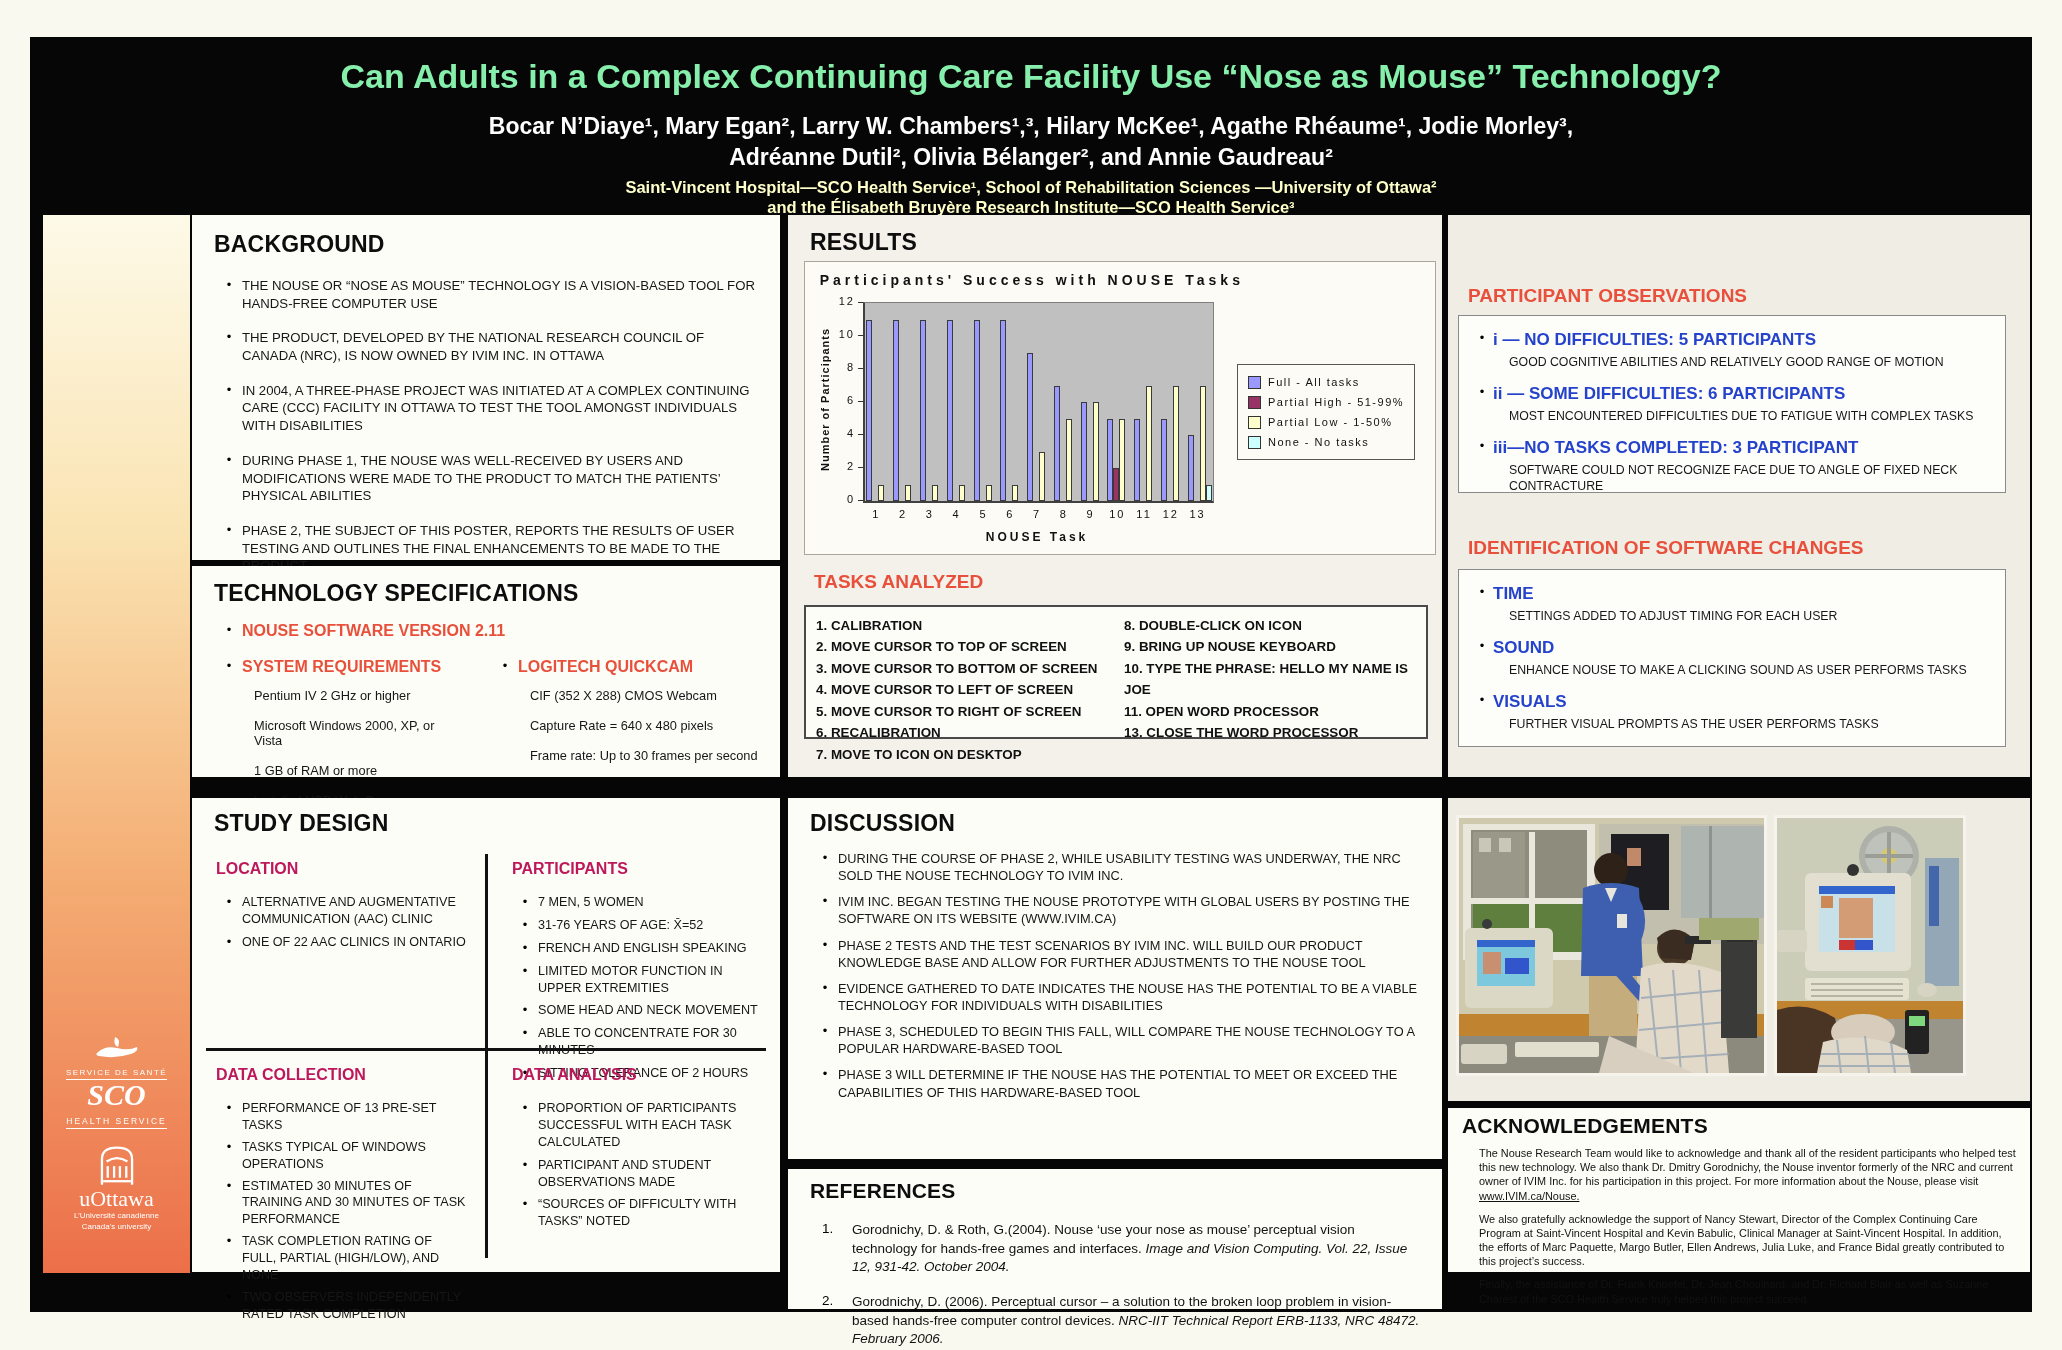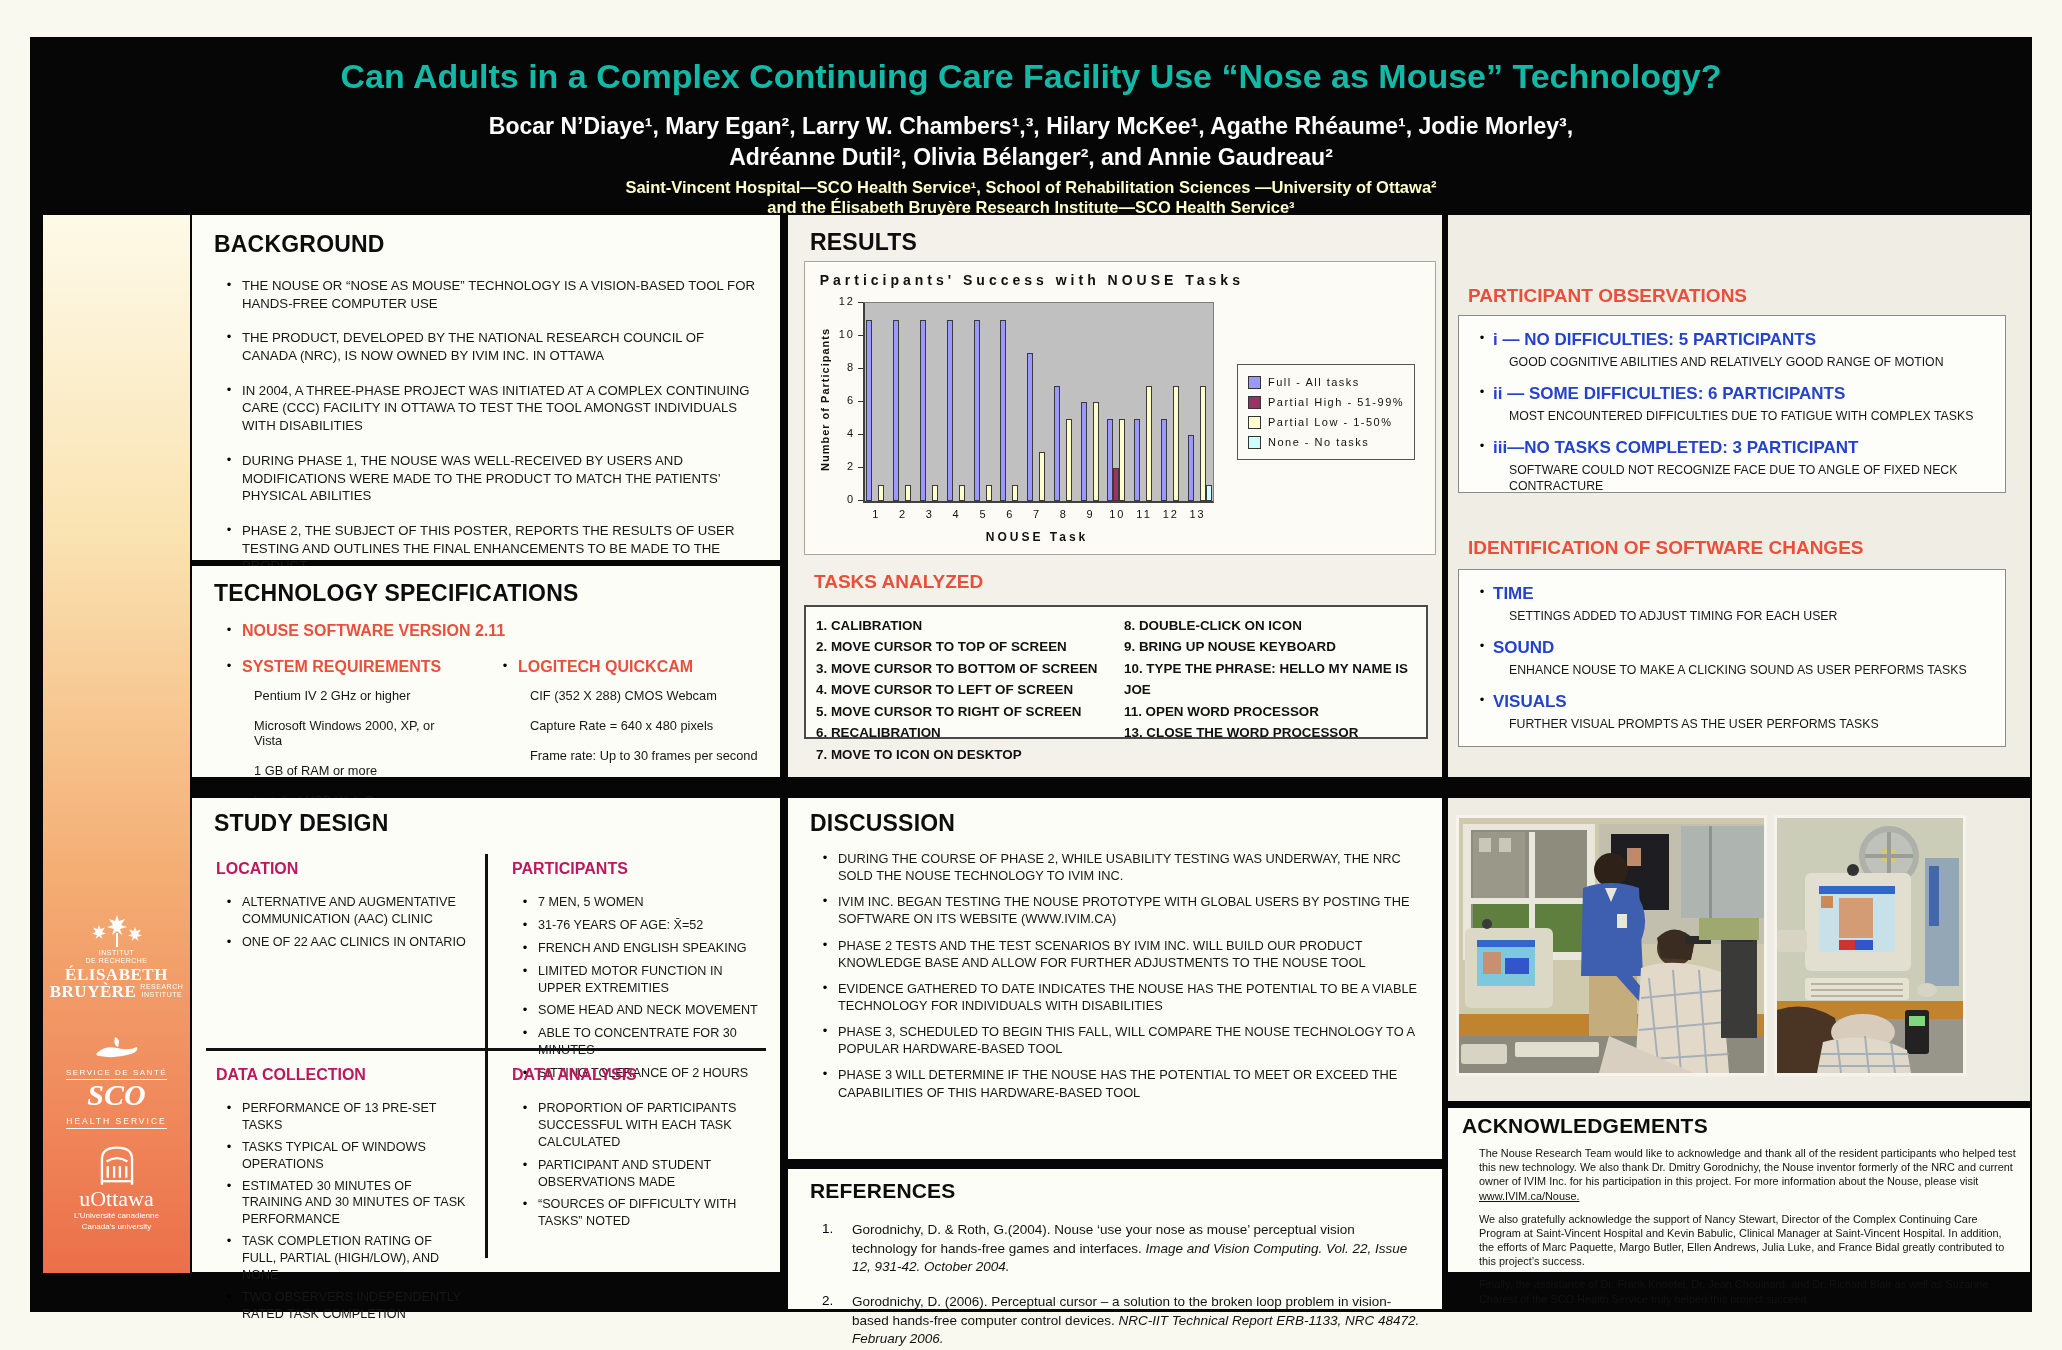--- a/index.html
+++ b/index.html
@@ -1,21 +1,21 @@
 <!DOCTYPE html>
 <html><head>
 <meta charset="utf-8">
 <title>Nouse Poster</title>
 <style>
   html,body{margin:0;padding:0;background:#FAF9F0;width:2062px;height:1350px;overflow:hidden;
     font-family:"Liberation Sans", sans-serif;}
   .poster{position:absolute;left:30px;top:37px;width:2002px;height:1275px;background:#060606;}
   
   .hdr{position:absolute;left:0;top:0;width:100%;height:178px;text-align:center;}
-  .hdr .title{position:absolute;top:20px;width:100%;font-size:34px;font-weight:bold;color:#14b8a6;}
+  .hdr .title{position:absolute;top:20px;width:100%;font-size:34px;font-weight:bold;color:#86efac;}
   .hdr .auth1{position:absolute;top:76px;width:100%;font-size:23px;font-weight:bold;color:#FFFFFF;}
   .hdr .auth2{position:absolute;top:107px;width:100%;font-size:23px;font-weight:bold;color:#FFFFFF;}
   .hdr .aff1{position:absolute;top:141px;width:100%;font-size:16.5px;font-weight:bold;color:#FFFFC9;}
   .hdr .aff2{position:absolute;top:161px;width:100%;font-size:16.5px;font-weight:bold;color:#FFFFC9;}
   
   .sidebar{position:absolute;left:13px;top:178px;width:147px;height:1058px;
     background:linear-gradient(180deg,#FDFAE8 0%,#FAE3B2 30%,#F4AE74 62%,#EC6F49 100%);}
   .logo{position:absolute;left:0;width:147px;color:#FFFFFF;text-align:center;}
   .logo-bruyere{top:700px;}
   .logo-sco{top:820px;}
@@ -77,40 +77,20 @@
 
   <div class="hdr">
     <div class="title">Can Adults in a Complex Continuing Care Facility Use “Nose as Mouse” Technology?</div>
     <div class="auth1">Bocar N’Diaye¹, Mary Egan², Larry W. Chambers¹,³, Hilary McKee¹, Agathe Rhéaume¹, Jodie Morley³,</div>
     <div class="auth2">Adréanne Dutil², Olivia Bélanger², and Annie Gaudreau²</div>
     <div class="aff1">Saint-Vincent Hospital—SCO Health Service¹, School of Rehabilitation Sciences —University of Ottawa²</div>
     <div class="aff2">and the Élisabeth Bruyère Research Institute—SCO Health Service³</div>
   </div>
 
   <div class="sidebar">
-    <div class="logo logo-bruyere">
-      <svg width="60" height="34" viewBox="0 0 60 34" style="display:block;margin:0 auto;">
-        <g fill="#ffffff">
-          <path d="M30 0 L32 6 L38 4 L34 10 L40 12 L33 14 L35 20 L30 16 L25 20 L27 14 L20 12 L26 10 L22 4 L28 6 Z"></path>
-          <path d="M12 10 L13.5 14 L18 12.5 L15 17 L19 18.5 L14 20 L15.5 24 L12 21 L8.5 24 L10 20 L5 18.5 L9 17 L6 12.5 L10.5 14 Z"></path>
-          <path d="M48 12 L49.5 16 L54 14.5 L51 19 L55 20.5 L50 22 L51.5 26 L48 23 L44.5 26 L46 22 L41 20.5 L45 19 L42 14.5 L46.5 16 Z"></path>
-          <rect x="29" y="18" width="2" height="14"></rect>
-        </g>
-      </svg>
-      <div class="lg-tiny">INSTITUT</div>
-      <div class="lg-tiny">DE RECHERCHE</div>
-      <div class="lg-name">ÉLISABETH</div>
-      <div class="lg-row">
-        <span class="lg-name">BRUYÈRE</span>
-        <span>
-          <span class="lg-tiny" style="display:block">RESEARCH</span>
-          <span class="lg-tiny" style="display:block">INSTITUTE</span>
-        </span>
-      </div>
-    </div>
 
     <div class="logo logo-sco">
       <svg width="52" height="26" viewBox="0 0 52 26" style="display:block;margin:0 auto;">
         <g fill="#ffffff">
           <path d="M24 2 Q30 4 27 12 Q22 10 24 2 Z"></path>
           <path d="M6 18 Q14 10 26 13 Q38 16 46 12 Q48 16 40 19 Q24 24 8 21 Q4 20 6 18 Z"></path>
         </g>
       </svg>
       <div><span class="sco-top">SERVICE DE SANTÉ</span></div>
       <div class="sco-name">SCO</div>

